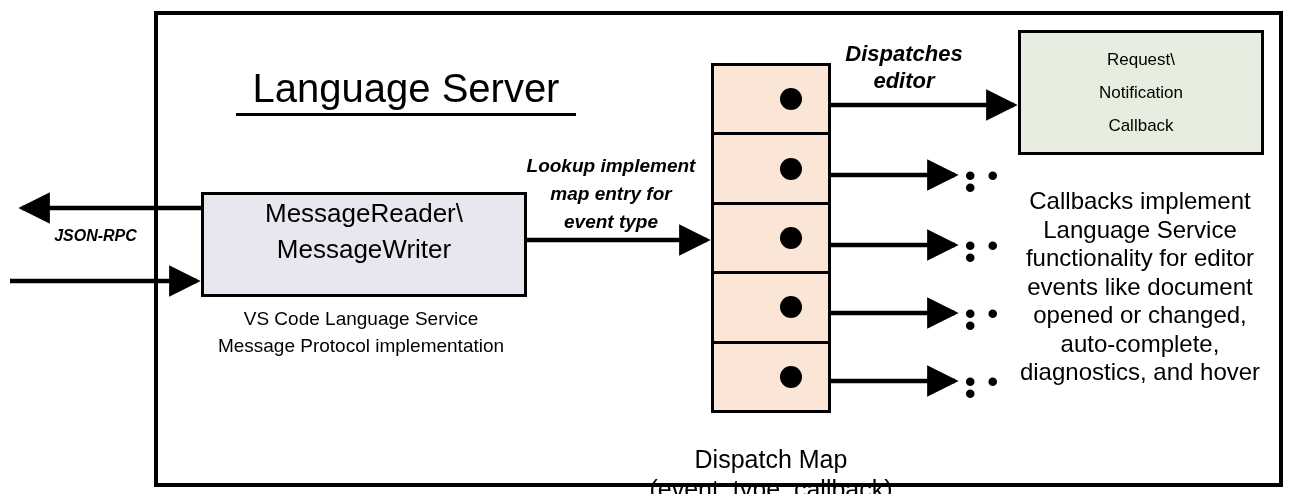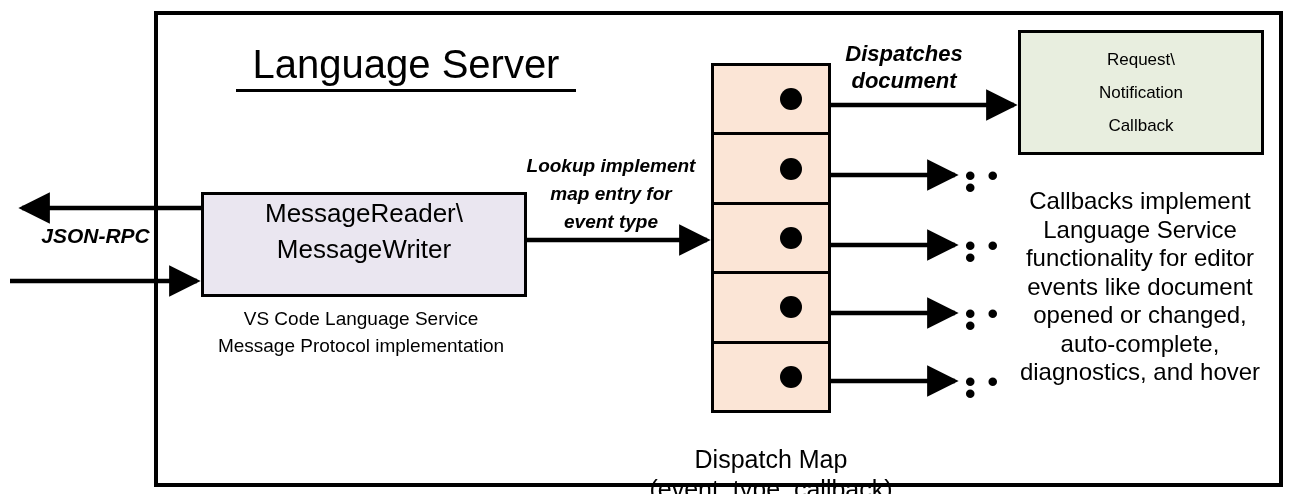--- a/index.html
+++ b/index.html
@@ -32,21 +32,21 @@
     top: 11px;
     width: 1129px;
     height: 476px;
     border: 4px solid #000000;
     box-sizing: border-box;
   }
 
   
   #server-title {
     left: 236px;
-    top: 40px;
+    top: 64px;
     width: 340px;
     font-size: 40px;
     line-height: 48px;
     text-align: center;
     white-space: nowrap;
     border-bottom: 3px solid #000;
     padding-bottom: 1px;
   }
 
   
@@ -76,21 +76,21 @@
     font-size: 19px;
     line-height: 27px;
   }
 
   
   #stdio-label {
     left: 18px;
     top: 222px;
     width: 155px;
     text-align: center;
-    font-size: 21px;
+    font-size: 16px;
     line-height: 28px;
     font-style: italic;
     font-weight: bold;
   }
 
   
   #lookup-label {
     left: 521px;
     top: 152px;
     width: 180px;
@@ -254,21 +254,21 @@
   </div>
 
   <div class="abs" id="lookup-label">
     <div>Lookup implement</div>
     <div>map entry for</div>
     <div>event type</div>
   </div>
 
   <div class="abs" id="dispatches-label">
     <div>Dispatches</div>
-    <div>document</div>
+    <div>editor</div>
   </div>
 
   <div class="abs" id="dispatch-map">
     <div class="map-row">
       <span class="dot"></span>
     </div>
     <div class="map-row">
       <span class="dot"></span>
     </div>
     <div class="map-row">

